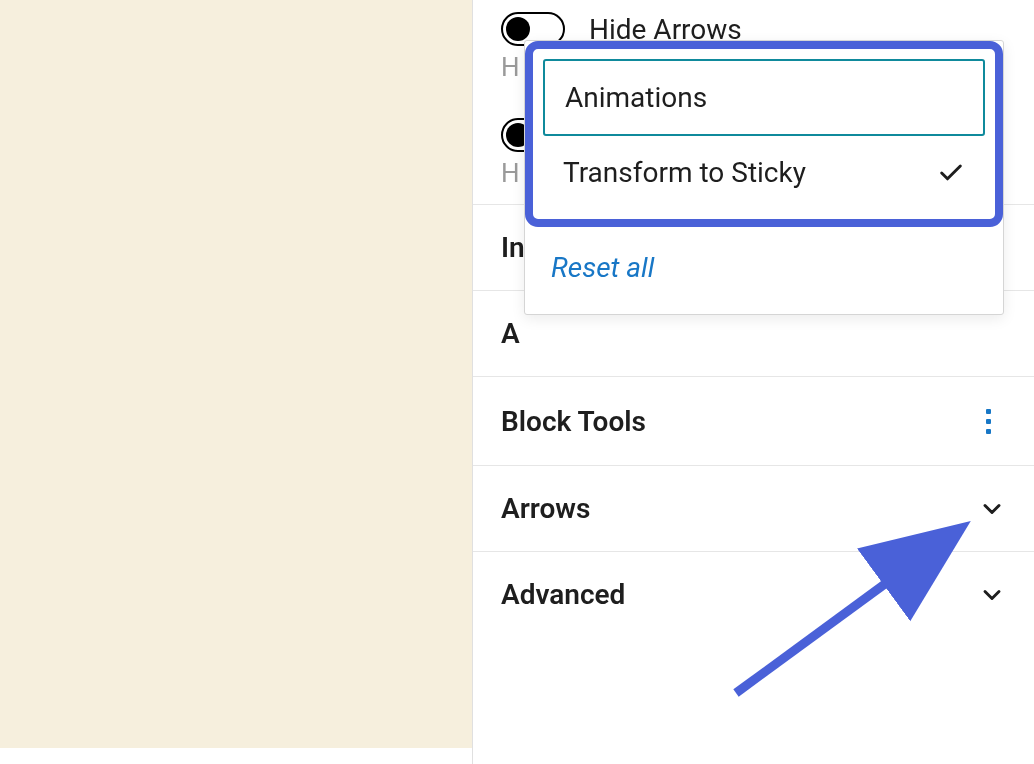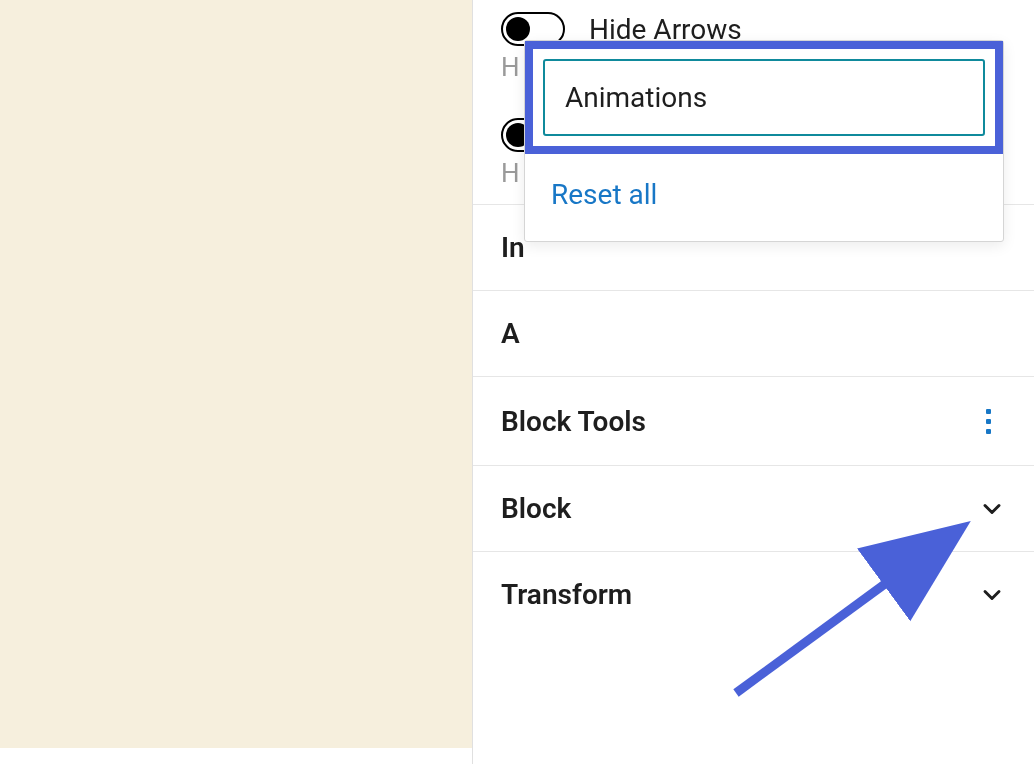--- a/index.html
+++ b/index.html
@@ -67,21 +67,21 @@
     top: 40px;
     width: 480px;
     background: #fff;
     border: 1px solid #d5d5d5;
     border-radius: 3px;
     box-shadow: 0 4px 14px rgba(0,0,0,0.08);
     z-index: 50;
   }
   .dropdown-highlight {
     border: 8px solid #4a61d8;
-    border-radius: 0;
+    border-radius: 13px;
     padding: 10px;
   }
   .dropdown-item {
     padding: 20px 20px;
     font-size: 28px;
     color: #1e1e1e;
     cursor: pointer;
     display: flex;
     align-items: center;
     justify-content: space-between;
@@ -93,20 +93,21 @@
   .checkmark {
     width: 28px; height: 28px;
   }
   .reset-section {
     padding: 24px 26px 30px;
   }
   .reset-link {
     color: #1877c6;
     font-size: 28px;
     cursor: pointer;
+    font-style: italic;
   }
 
   .kebab {
     display: flex;
     flex-direction: column;
     gap: 5px;
     align-items: center;
     justify-content: center;
     width: 36px; height: 36px;
     cursor: pointer;
@@ -161,39 +162,45 @@
   <div class="panel">
     <span>Block Tools</span>
     <div class="kebab">
       <div class="kebab-dot"></div>
       <div class="kebab-dot"></div>
       <div class="kebab-dot"></div>
     </div>
   </div>
 
   <div class="panel">
-    <span>Block</span>
+    <span>Arrows</span>
     <svg class="chevron" viewBox="0 0 24 24" fill="none" stroke="#1e1e1e" stroke-width="2.5" stroke-linecap="round" stroke-linejoin="round">
         <polyline points="6 9 12 15 18 9"></polyline>
       </svg>
   </div>
 
   <div class="panel">
-    <span>Transform</span>
+    <span>Advanced</span>
     <svg class="chevron" viewBox="0 0 24 24" fill="none" stroke="#1e1e1e" stroke-width="2.5" stroke-linecap="round" stroke-linejoin="round">
         <polyline points="6 9 12 15 18 9"></polyline>
       </svg>
   </div>
 
 </div>
 
 <div class="dropdown">
   <div class="dropdown-highlight">
     <div class="dropdown-item active">
       <span>Animations</span>
+    </div>
+    <div class="dropdown-item">
+      <span>Transform to Sticky</span>
+      <svg class="checkmark" viewBox="0 0 24 24" fill="none" stroke="#1e1e1e" stroke-width="2.5" stroke-linecap="round" stroke-linejoin="round">
+          <polyline points="20 6 9 17 4 12"></polyline>
+        </svg>
     </div>
   </div>
   <div class="reset-section">
     <span class="reset-link">Reset all</span>
   </div>
 </div>
 
 <svg class="arrow-annotation" width="260" height="200" viewBox="0 0 260 200">
   <defs>
     <marker id="ahead" markerWidth="12" markerHeight="12" refX="9" refY="5" orient="auto">

